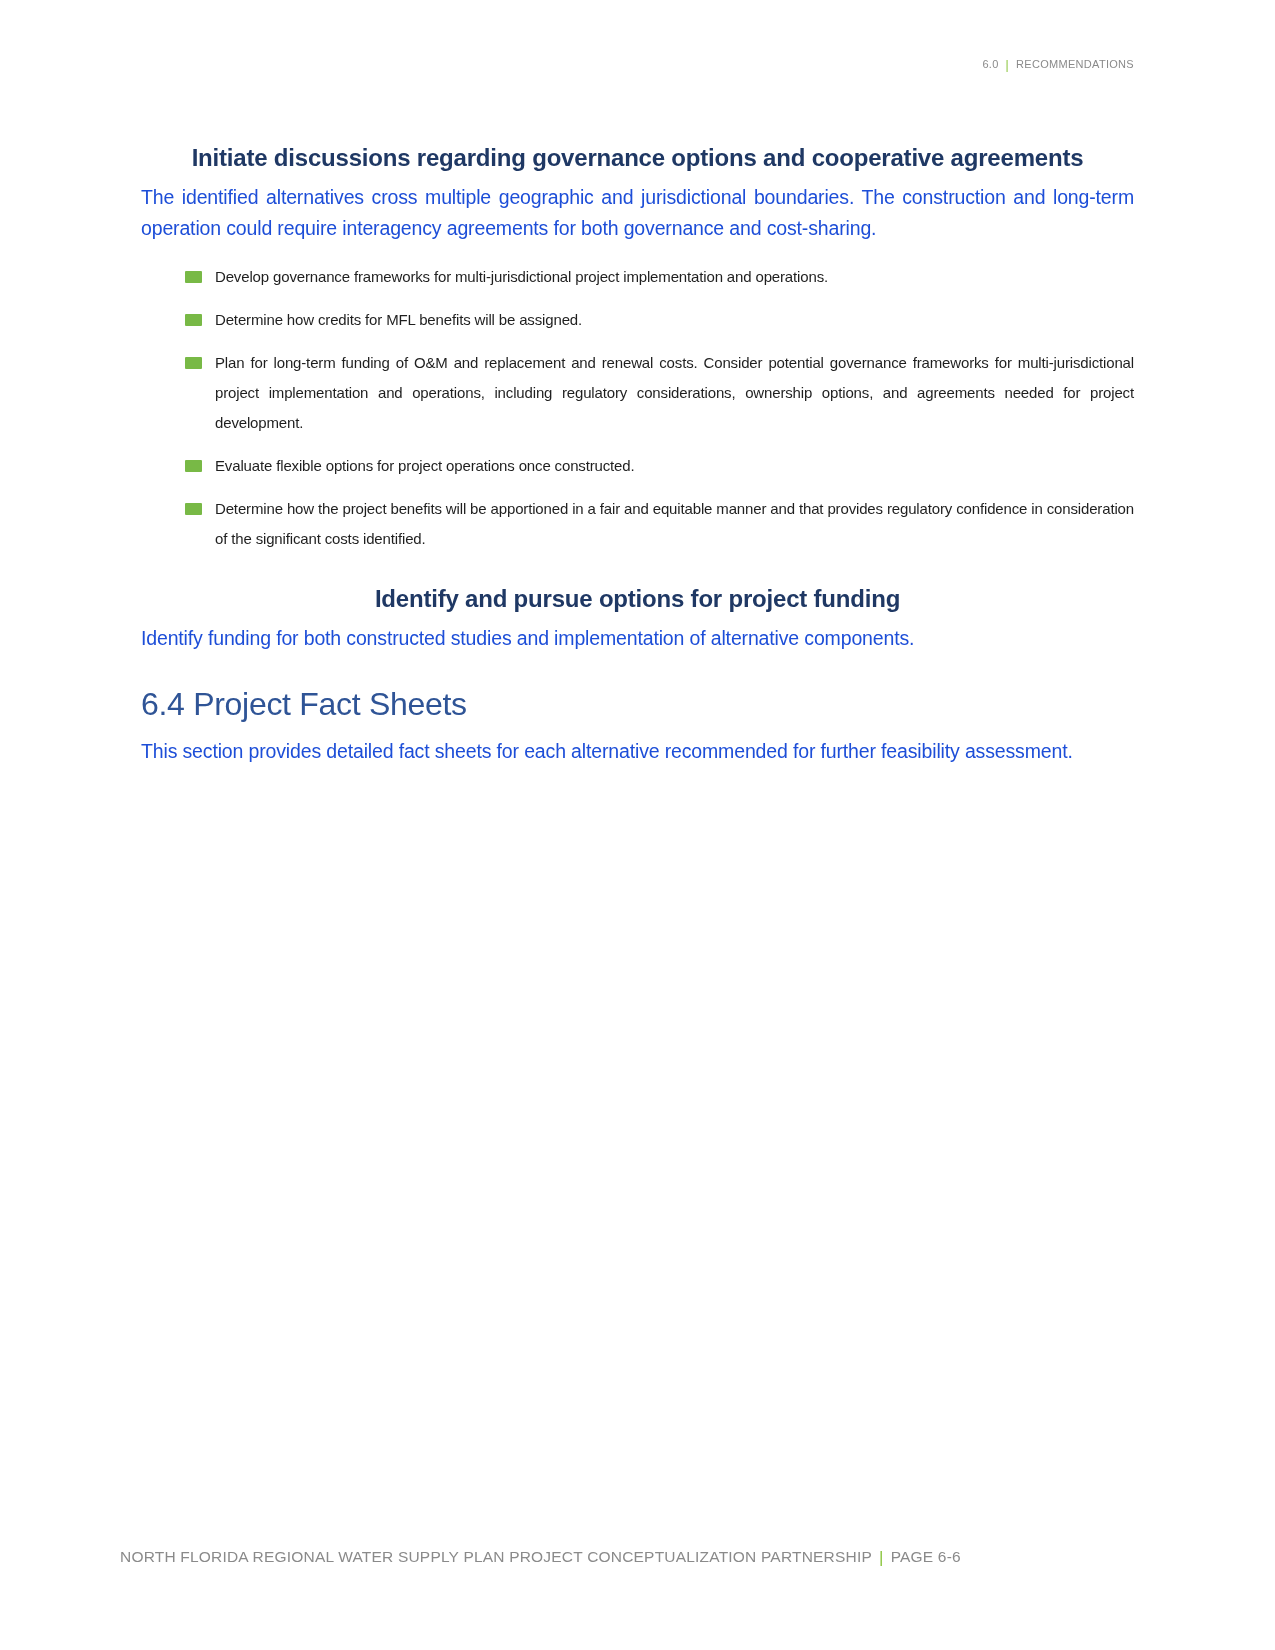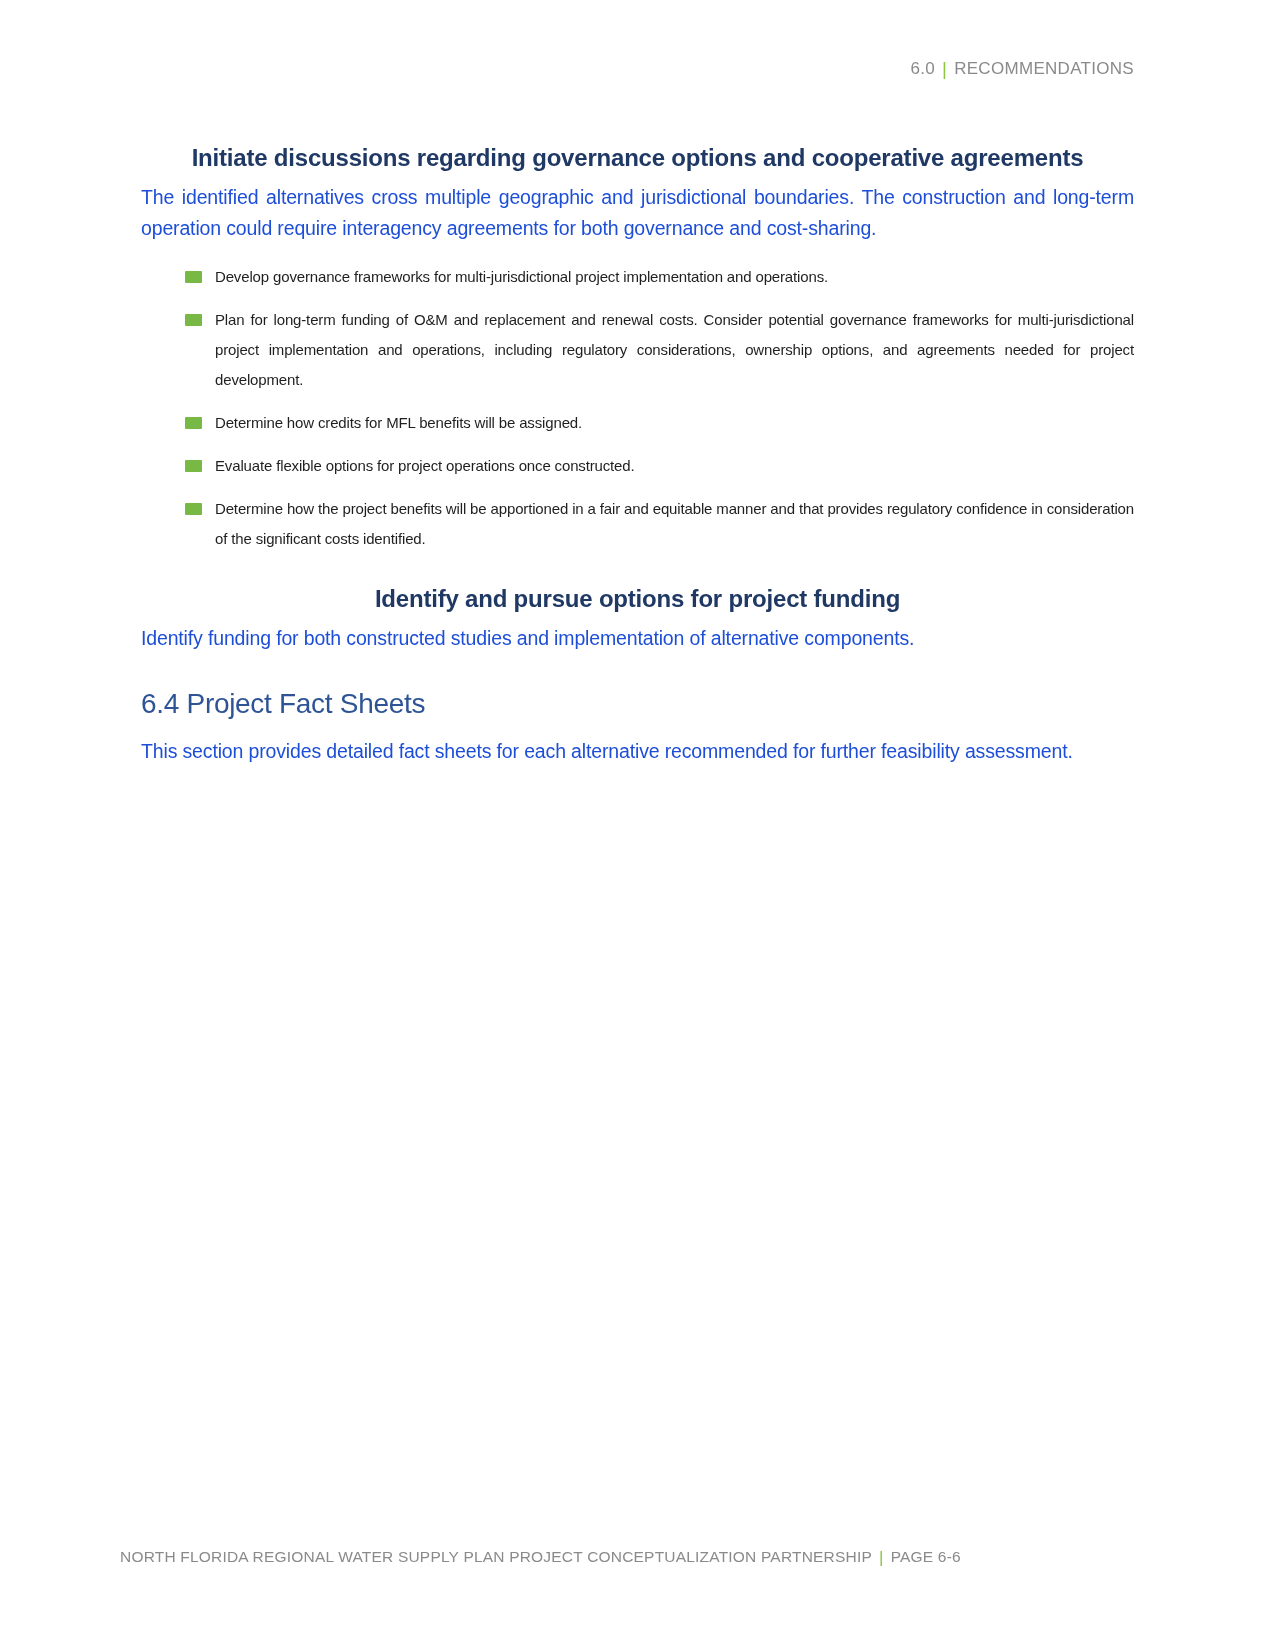--- a/index.html
+++ b/index.html
@@ -16,21 +16,21 @@
     color: #1f1f1f;
     overflow: hidden;
   }
   
   .running-header {
     position: absolute;
     top: 58px;
     left: 141px;
     right: 141px;
     text-align: right;
-    font-size: 17px;
+    font-size: 11px;
     letter-spacing: 0.3px;
     color: #8a8a8a;
     white-space: nowrap;
   }
   .running-footer {
     position: absolute;
     top: 1548px;
     left: 120px;
     right: 141px;
     text-align: left;
@@ -92,21 +92,21 @@
     position: absolute;
     left: 44px;
     top: 9px;
     width: 17px;
     height: 12px;
     background: #78B946;
     border-radius: 1px;
   }
   .chapter-heading {
     margin: 30px 0 12px 0;
-    font-size: 28px;
+    font-size: 32px;
     line-height: 40px;
     font-weight: 400;
     letter-spacing: -0.3px;
     color: #2F5496;
   }
 </style>
 </head>
 <body>
 
 <div class="page">
@@ -121,25 +121,25 @@
 
     <p class="body-para">The identified alternatives cross multiple geographic and jurisdictional boundaries. The construction and long-term operation could require interagency agreements for both governance and cost-sharing.</p>
 
     <ul class="bullet-list">
       <li>
         <span class="bullet-square"></span>
         <span>Develop governance frameworks for multi-jurisdictional project implementation and operations.</span>
       </li>
       <li>
         <span class="bullet-square"></span>
-        <span>Plan for long-term funding of O&amp;M and replacement and renewal costs. Consider potential governance frameworks for multi-jurisdictional project implementation and operations, including regulatory considerations, ownership options, and agreements needed for project development.</span>
+        <span>Determine how credits for MFL benefits will be assigned.</span>
       </li>
       <li>
         <span class="bullet-square"></span>
-        <span>Determine how credits for MFL benefits will be assigned.</span>
+        <span>Plan for long-term funding of O&amp;M and replacement and renewal costs. Consider potential governance frameworks for multi-jurisdictional project implementation and operations, including regulatory considerations, ownership options, and agreements needed for project development.</span>
       </li>
       <li>
         <span class="bullet-square"></span>
         <span>Evaluate flexible options for project operations once constructed.</span>
       </li>
       <li>
         <span class="bullet-square"></span>
         <span>Determine how the project benefits will be apportioned in a fair and equitable manner and that provides regulatory confidence in consideration of the significant costs identified.</span>
       </li>
     </ul>

